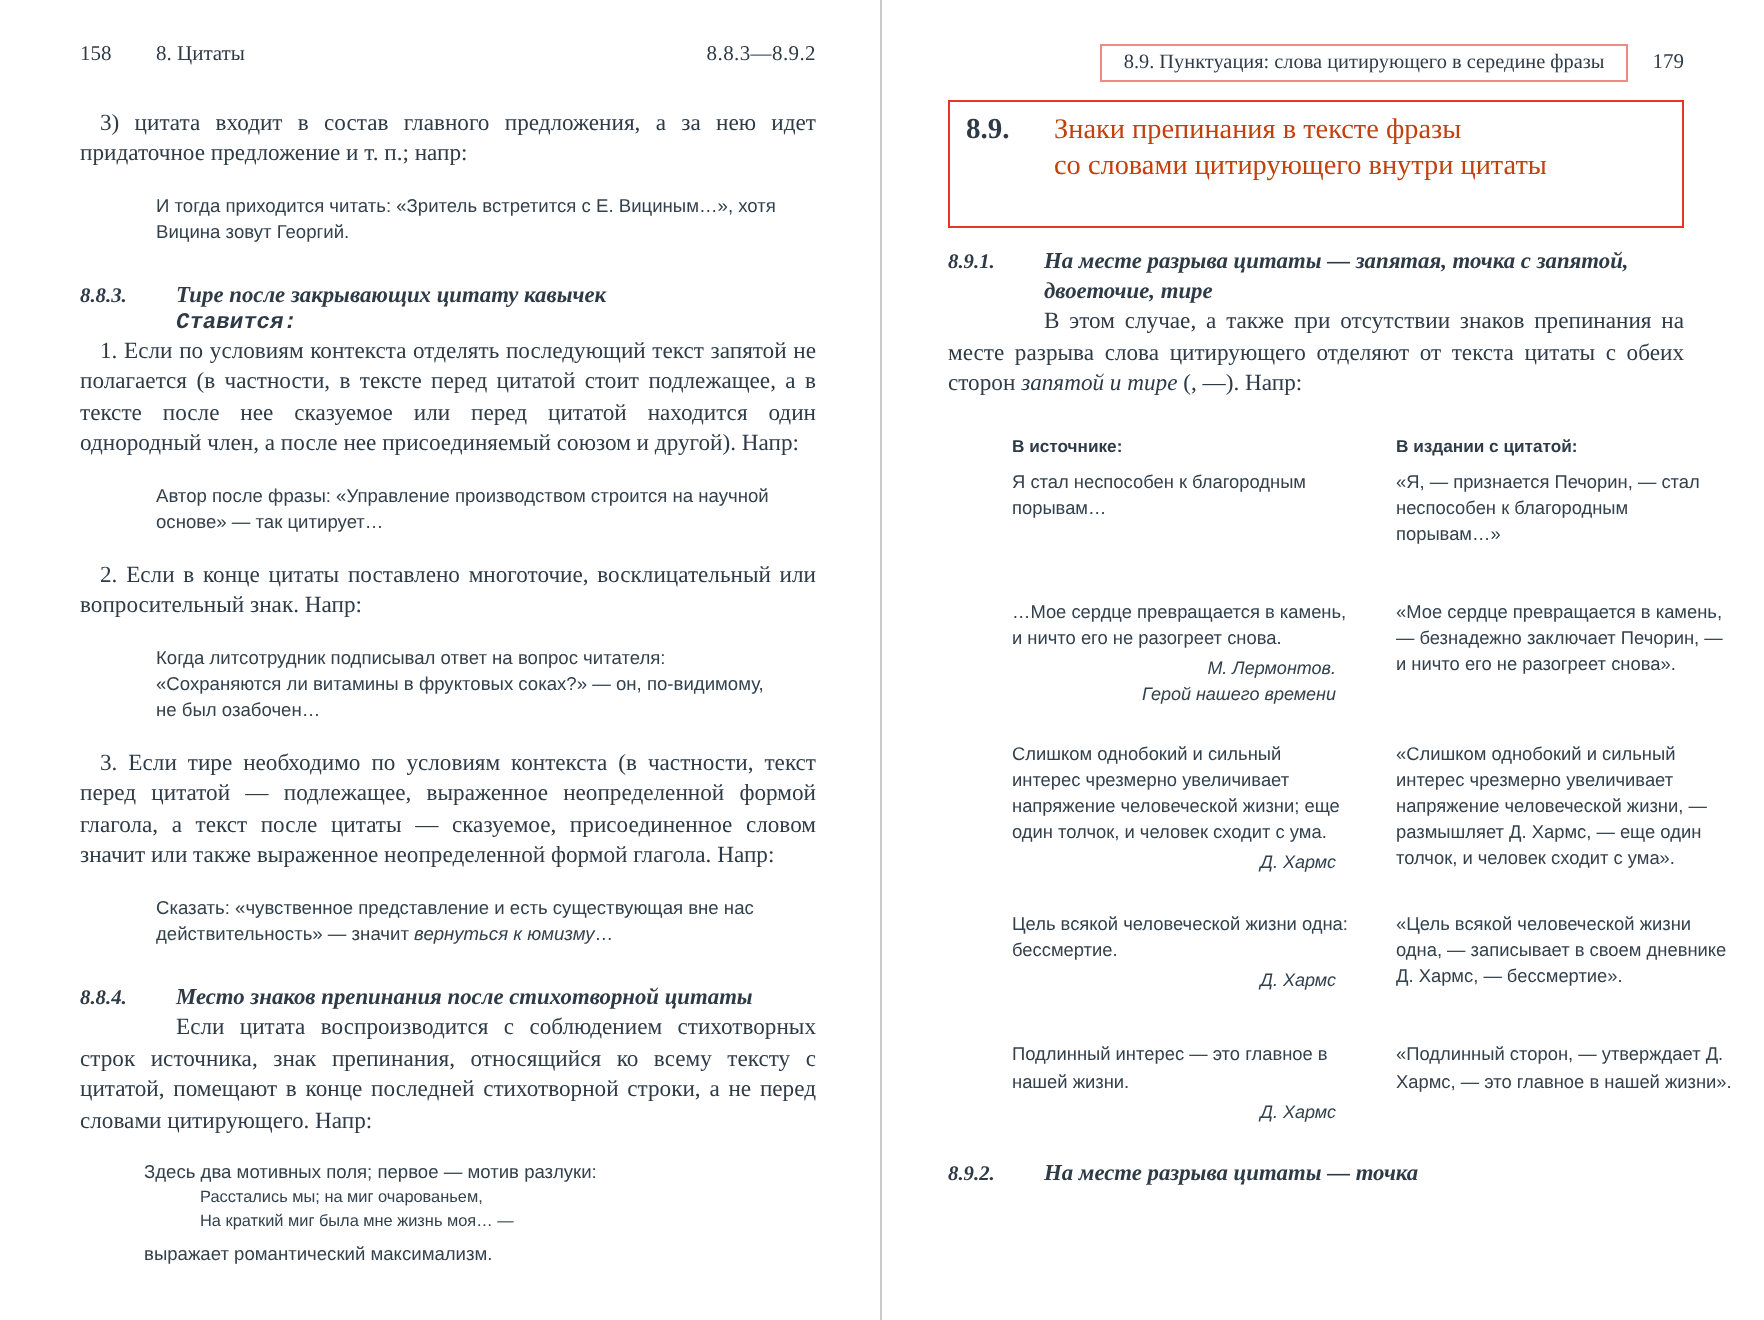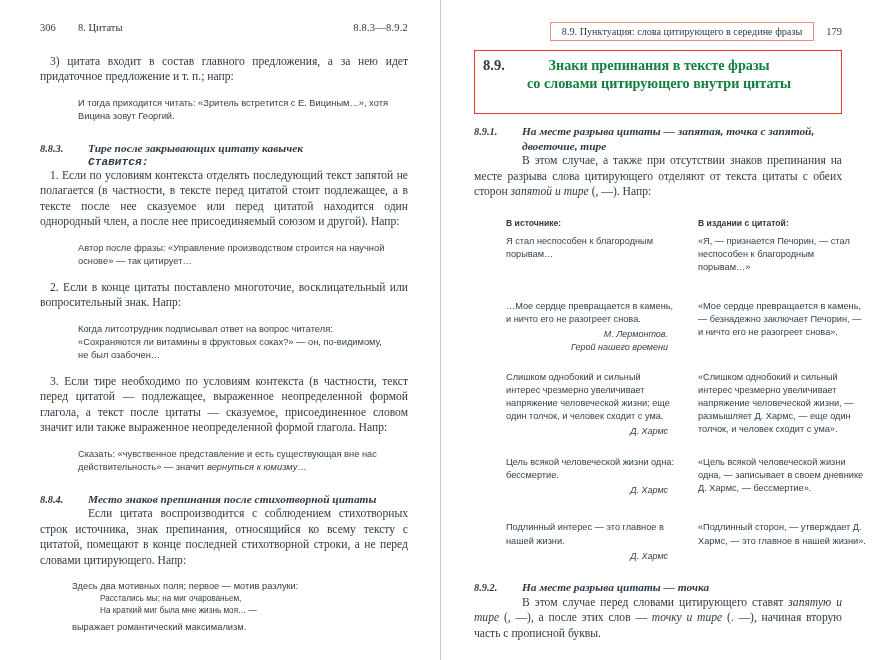--- a/index.html
+++ b/index.html
@@ -126,25 +126,24 @@
   .section-box .snum {
     font-family: "Liberation Serif", serif;
     font-weight: bold;
     font-size: 14.5px;
     width: 44px;
     flex: 0 0 44px;
     color: #2e3b47;
   }
   .section-box .stitle {
     font-family: "Liberation Serif", serif;
-    font-weight: bold;
+    font-weight: normal;
     font-size: 14.2px;
     line-height: 1.26;
-    color: #15803d;
-    text-align: center;
+    color: #c2410c;
   }
 
   
   .example {
     font-family: "Liberation Sans", sans-serif;
     font-size: 9.3px;
     line-height: 1.40;
     color: #33414d;
     margin-left: 38px;
     margin-right: 14px;
@@ -200,21 +199,21 @@
 </head>
 <body>
 
 <div class="spread">
 
   <div class="gutter"></div>
 
   <div class="page page-left">
 
     <div class="runhead runhead-left">
-      <span class="folio">306</span>
+      <span class="folio">158</span>
       <span class="sect">8. Цитаты</span>
       <span class="range">8.8.3—8.9.2</span>
     </div>
 
     <div class="spacer-l"></div>
 
     <p class="para hang">3)  цитата входит в состав главного предложения, а за нею идет придаточное предложение и т. п.; напр:</p>
 
     <div class="spacer-m"></div>
 
@@ -353,17 +352,16 @@
       </div>
     </div>
 
     <div class="spacer-l"></div>
 
     <div class="heading">
       <span class="num">8.9.2.</span>
       <span class="txt">На месте разрыва цитаты — точка</span>
     </div>
 
-    <p class="para" style="text-indent:48px;"><span>В этом случае перед словами цитирующего ставят </span><span class="i">запятую и тире</span><span> (, —), а после этих слов — </span><span class="i">точку и тире</span><span> (. —), начиная вторую часть с прописной буквы.</span></p>
 
   </div>
 
 </div>
 
 </body></html>

